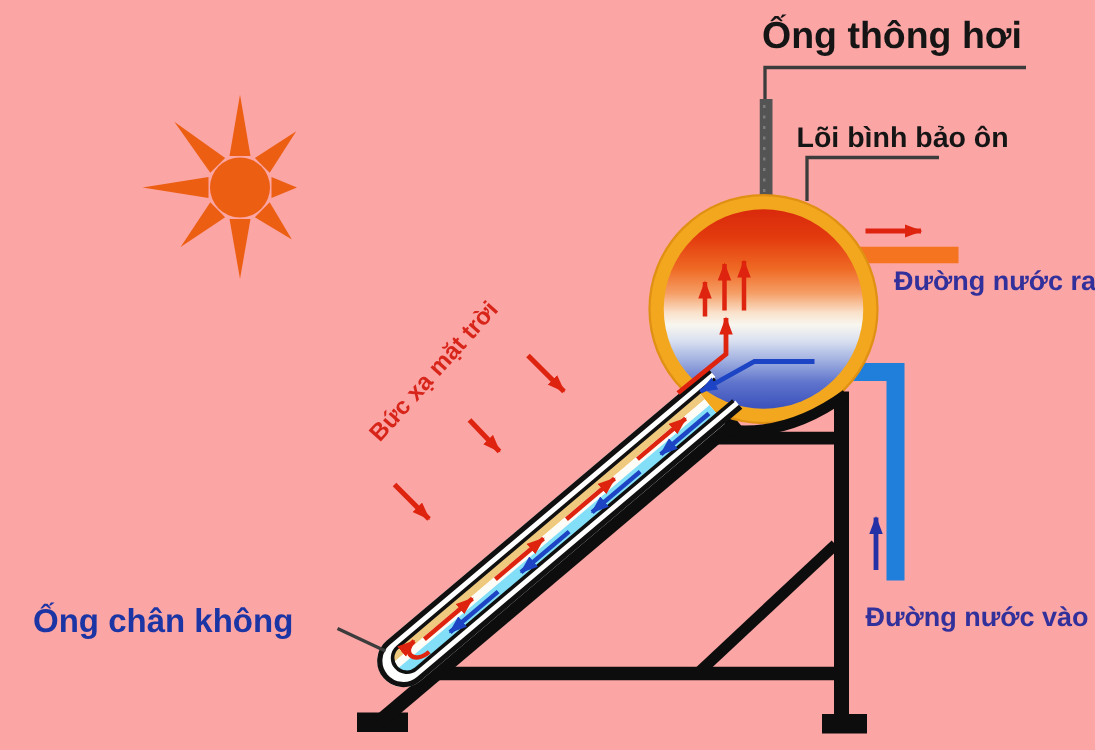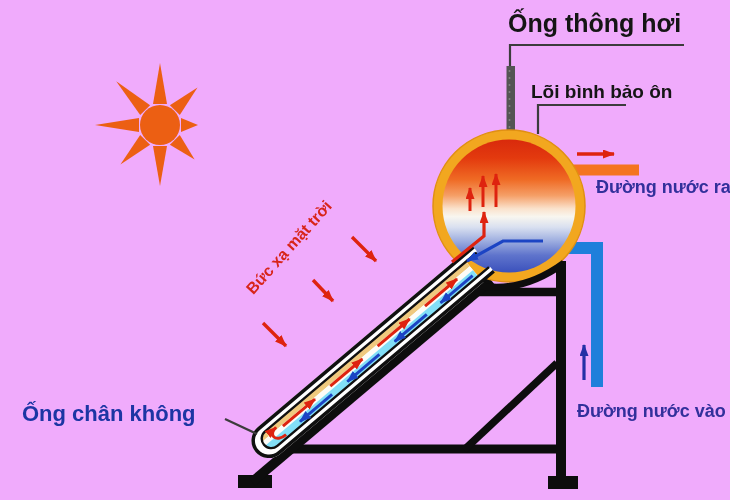--- a/index.html
+++ b/index.html
@@ -1,16 +1,16 @@
 <!DOCTYPE html>
 <html><head>
 <meta charset="utf-8">
 <style>
   html,body{margin:0;padding:0;background:#ffffff;}
-  .stage{position:relative;width:730px;height:500px;background:#f0abfc;overflow:hidden;
+  .stage{position:relative;width:730px;height:500px;background:#fca5a5;overflow:hidden;
          font-family:"Liberation Sans","DejaVu Sans",sans-serif;}
   svg{display:block;}
   svg text{font-family:"Liberation Sans","DejaVu Sans",sans-serif;font-weight:700;}
   .lbl-black{fill:#151515;}
   .lbl-indigo{fill:#32309B;}
   .lbl-navy{fill:#1C35A4;}
   .lbl-red{fill:#D8251A;}
   .leader{stroke:#3C3C3C;stroke-width:2.2;fill:none;}
 </style>
 </head>

